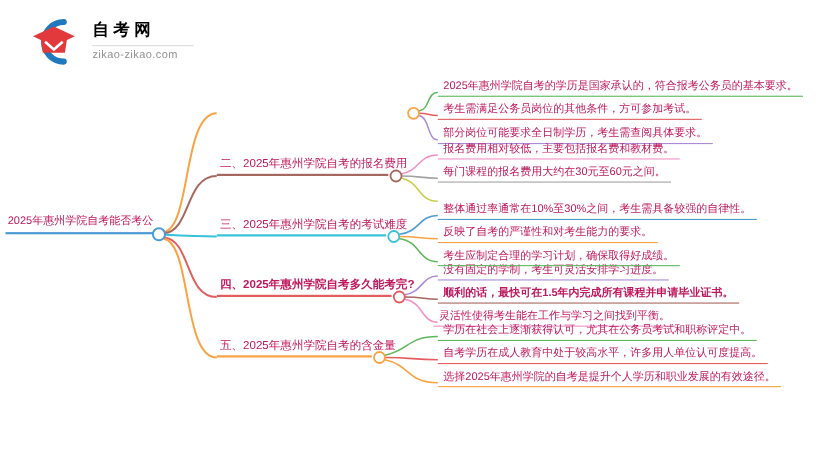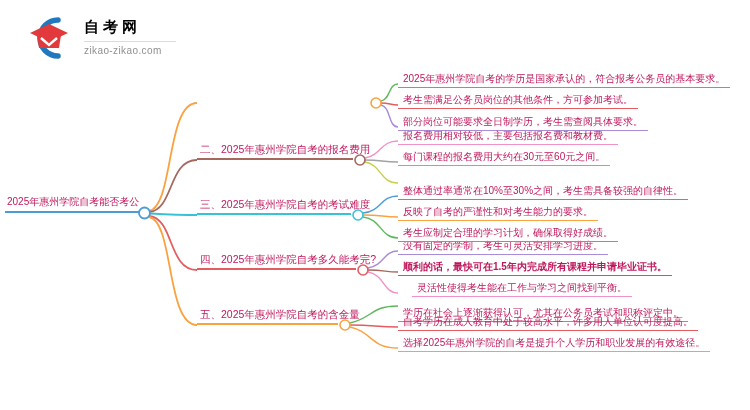--- a/index.html
+++ b/index.html
@@ -73,21 +73,21 @@
     <circle cx="360" cy="160" r="5" fill="#ffffff" stroke-width="1.6" stroke="#a5685f"></circle>
     <circle cx="358" cy="215" r="5" fill="#ffffff" stroke-width="1.6" stroke="#38c2d9"></circle>
     <circle cx="363" cy="270" r="5" fill="#ffffff" stroke-width="1.6" stroke="#e35d60"></circle>
     <circle cx="345" cy="325" r="5" fill="#ffffff" stroke-width="1.6" stroke="#f9a242"></circle>
   </svg>
 
   <div class="node root-node" style="left: 5px; top: 195px; width: 134px; border-bottom-color: rgb(77, 155, 213);">2025年惠州学院自考能否考公</div>
 
   <div class="node branch-node" style="left: 197px; top: 143px; width: 156px; border-bottom-color: rgb(165, 104, 95);">二、2025年惠州学院自考的报名费用</div>
   <div class="node branch-node" style="left: 197px; top: 198px; width: 154px; border-bottom-color: rgb(56, 194, 217);">三、2025年惠州学院自考的考试难度</div>
-  <div class="node branch-node" style="left: 197px; top: 253px; width: 159px; border-bottom-color: rgb(227, 93, 96);">四、2025年惠州学院自考多久能考完?</div>
+  <div class="node branch-node" style="left: 197px; top: 253px; width: 159px; border-bottom-color: rgb(227, 93, 96); font-weight: bold;">四、2025年惠州学院自考多久能考完?</div>
   <div class="node branch-node" style="left: 197px; top: 308px; width: 141px; border-bottom-color: rgb(249, 162, 66);">五、2025年惠州学院自考的含金量</div>
 
   <div class="node child-node" style="left:398px;top:68px;">
     <span class="u" style="border-bottom-color: rgb(92, 184, 90);">2025年惠州学院自考的学历是国家承认的，符合报考公务员的基本要求。</span></div>
   <div class="node child-node" style="left:398px;top:89px;">
     <span class="u" style="border-bottom-color: rgb(227, 93, 96);">考生需满足公务员岗位的其他条件，方可参加考试。</span></div>
   <div class="node child-node" style="left:398px;top:111px;">
     <span class="u" style="border-bottom-color: rgb(169, 139, 216);">部分岗位可能要求全日制学历，考生需查阅具体要求。</span></div>
 
   <div class="node child-node" style="left:398px;top:125px;">
@@ -99,23 +99,23 @@
     <span class="u" style="border-bottom-color: rgb(77, 155, 213);">整体通过率通常在10%至30%之间，考生需具备较强的自律性。</span></div>
   <div class="node child-node" style="left:398px;top:201px;">
     <span class="u" style="border-bottom-color: rgb(249, 162, 66);">反映了自考的严谨性和对考生能力的要求。</span></div>
   <div class="node child-node" style="left:398px;top:235px;">
     <span class="u" style="border-bottom-color: rgb(169, 139, 216);">没有固定的学制，考生可灵活安排学习进度。</span></div>
 
   <div class="node child-node" style="left:398px;top:222px;">
     <span class="u" style="border-bottom-color: rgb(92, 184, 90);">考生应制定合理的学习计划，确保取得好成绩。</span></div>
   <div class="node child-node" style="left:398px;top:256px;">
     <span class="u" style="border-bottom-color: rgb(165, 104, 95); font-weight: bold;">顺利的话，最快可在1.5年内完成所有课程并申请毕业证书。</span></div>
-  <div class="node child-node" style="left:412px;top:277px;">
+  <div class="node child-node" style="left:394px;top:277px;">
     <span class="u" style="border-bottom-color: rgb(240, 146, 199);">灵活性使得考生能在工作与学习之间找到平衡。</span></div>
 
-  <div class="node child-node" style="left:398px;top:302px;">
+  <div class="node child-node" style="left:398px;top:290px;">
     <span class="u" style="border-bottom-color: rgb(92, 184, 90);">学历在社会上逐渐获得认可，尤其在公务员考试和职称评定中。</span></div>
   <div class="node child-node" style="left:398px;top:311px;">
     <span class="u" style="border-bottom-color: rgb(227, 93, 96);">自考学历在成人教育中处于较高水平，许多用人单位认可度提高。</span></div>
   <div class="node child-node" style="left:398px;top:332px;">
     <span class="u" style="border-bottom-color: rgb(249, 162, 66);">选择2025年惠州学院的自考是提升个人学历和职业发展的有效途径。</span></div>
 
 </div>
 
 </body></html>

